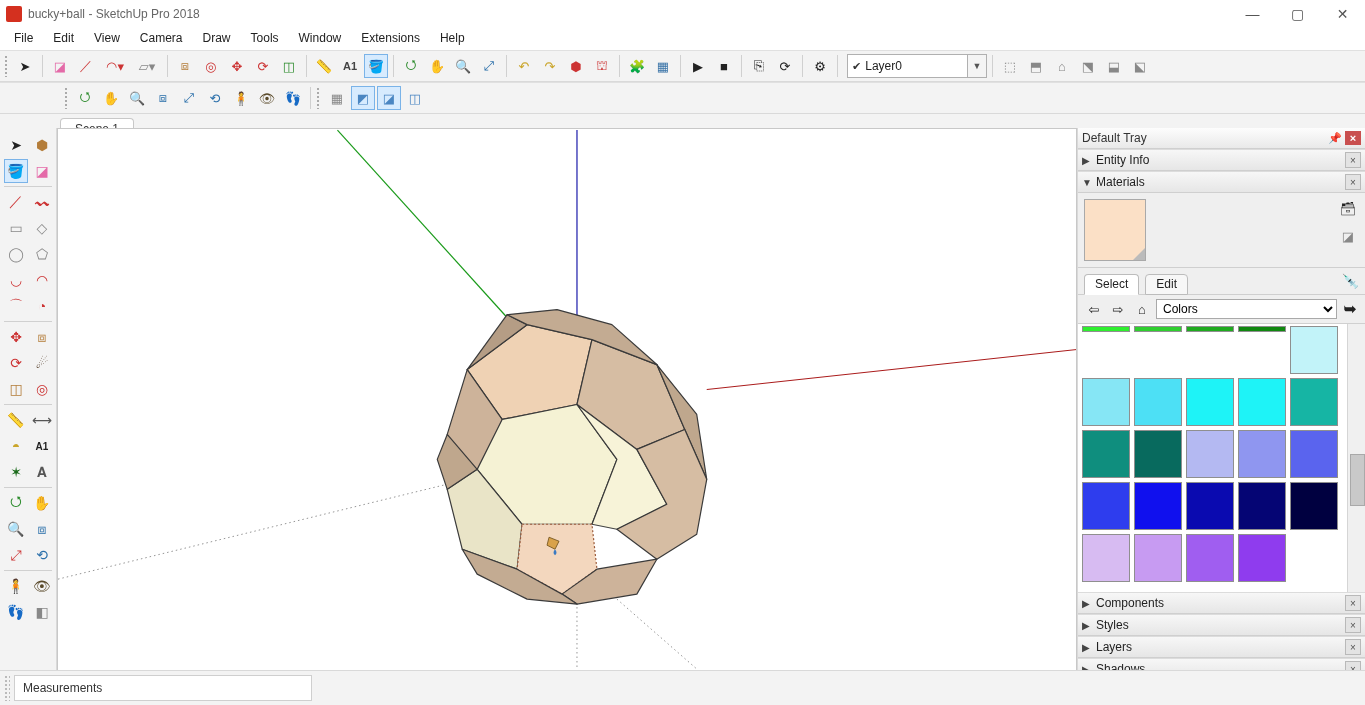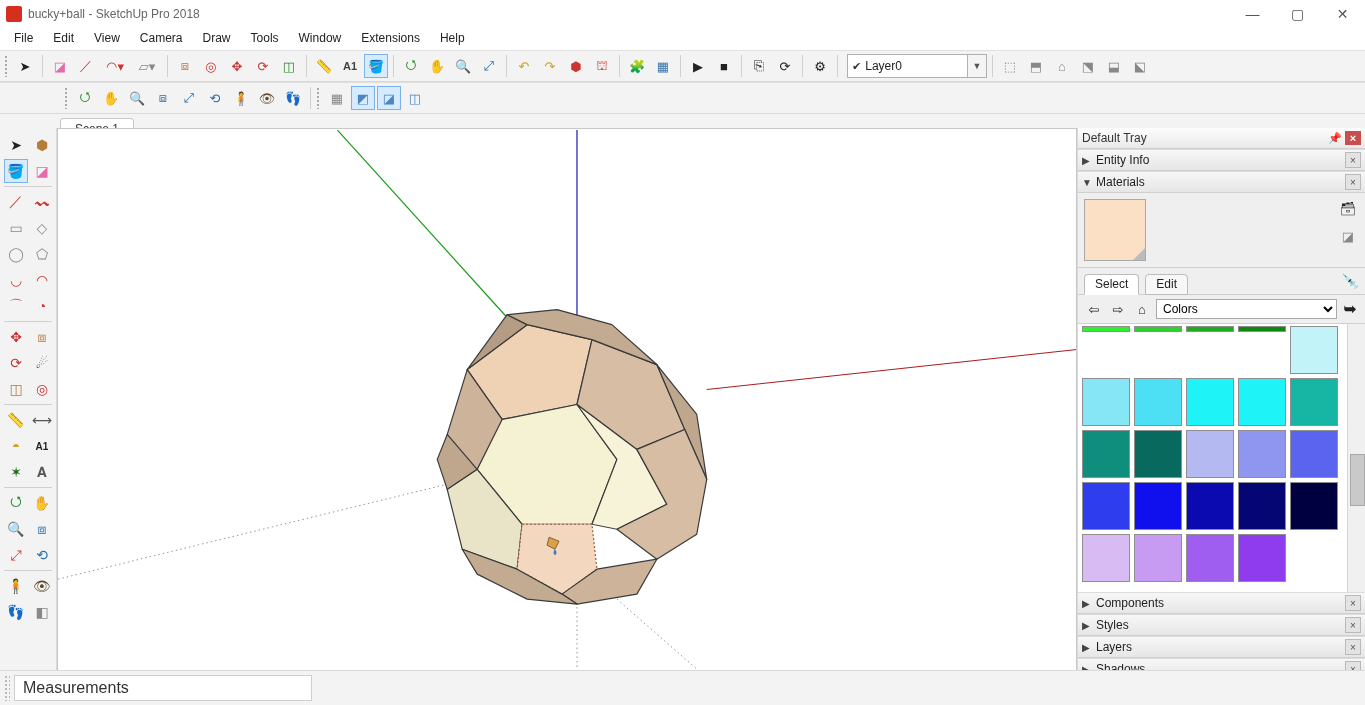--- a/index.html
+++ b/index.html
@@ -346,21 +346,21 @@
     margin-right:4px;
   }
   .statusbar .meas-label {
     width: 280px;
     height: 24px;
     display:flex; align-items:center;
     padding:0 8px;
     background:#fff;
     border:1px solid #cfcfcf;
     color:#333;
-    font-size:16px;
+    font-size:12px;
   }
 
   
   .watermark {
     position:absolute;
     right:60px; bottom:6px;
     text-align:left;
     color:#b9b9b9;
     font-size:14px;
     pointer-events:none;

